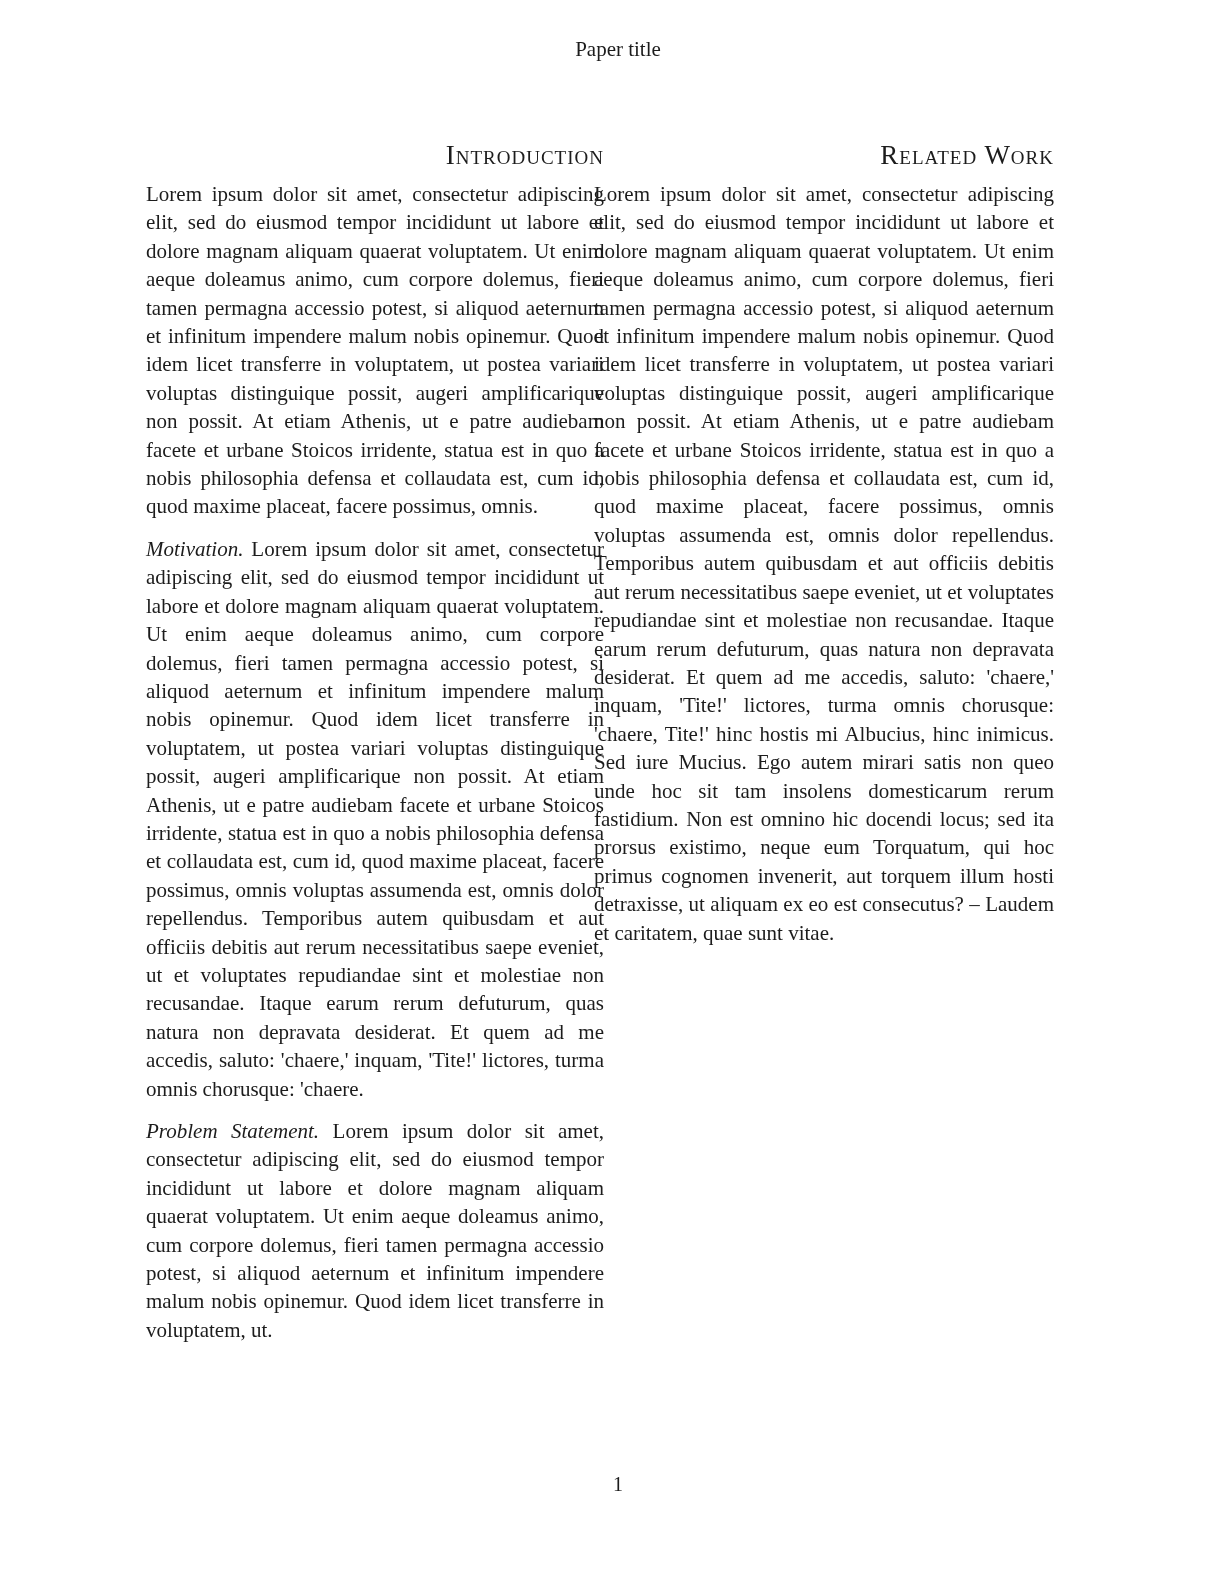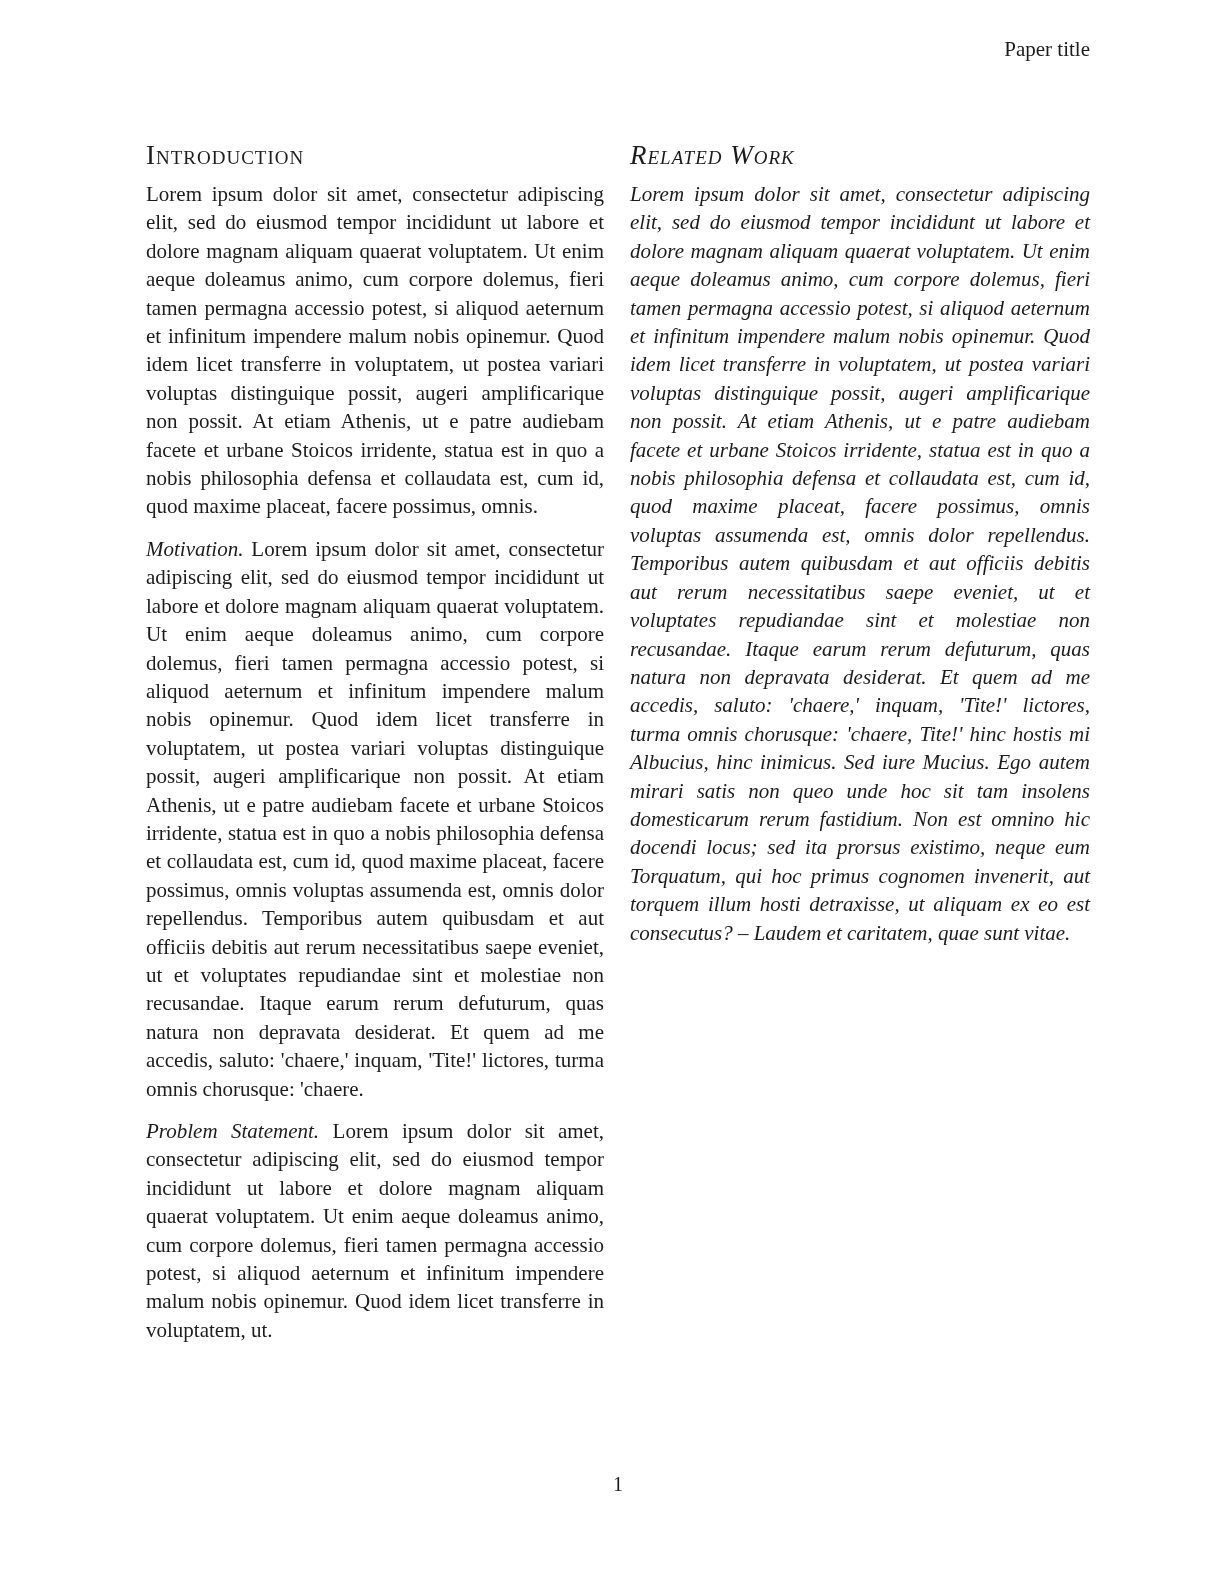--- a/index.html
+++ b/index.html
@@ -14,43 +14,42 @@
     background: #ffffff;
     font-family: "Liberation Serif", serif;
     color: #1c1c1c;
     overflow: hidden;
   }
   .running-header {
     position: absolute;
     top: 37px;
     left: 146px;
     width: 944px;
-    text-align: right;
+    text-align: center;
     font-size: 21px;
     line-height: 24px;
   }
   .column {
     position: absolute;
     top: 140px;
   }
   .column-left {
     left: 146px;
     width: 458px;
   }
   .column-right {
-    left: 630px;
+    left: 594px;
     width: 460px;
-    font-style: italic;
   }
   .section-heading {
     font-size: 27px;
     font-weight: 400;
     font-variant: small-caps;
     letter-spacing: 1px;
-    text-align: left;
+    text-align: right;
     margin: 0;
     line-height: 30px;
   }
   .body-para {
     font-size: 21px;
     line-height: 28.4px;
     text-align: justify;
     margin: 10px 0 14px 0;
     hyphens: none;
   }

